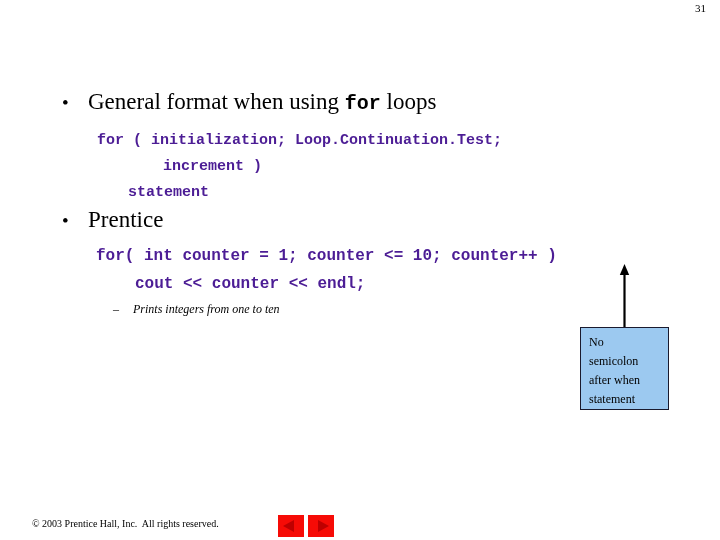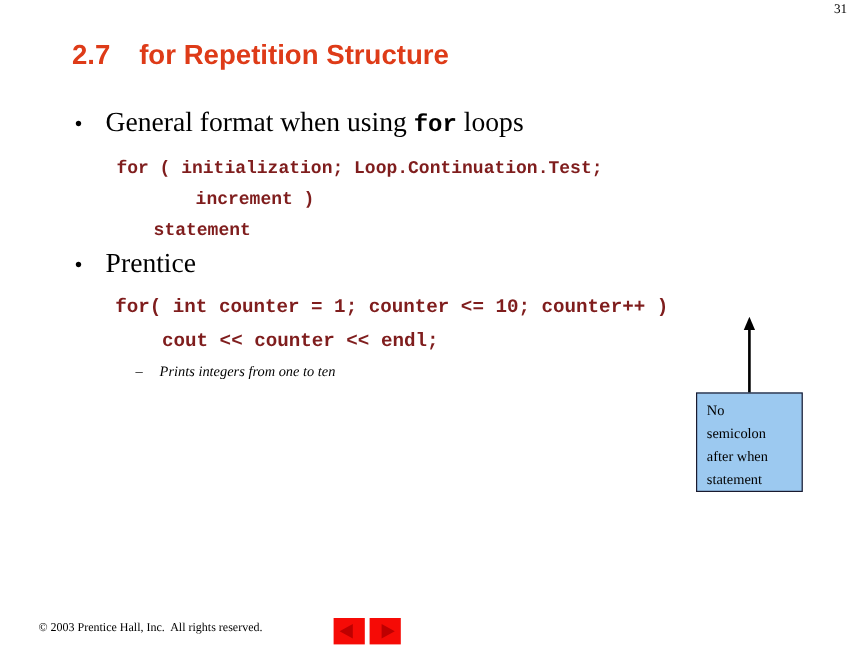--- a/index.html
+++ b/index.html
@@ -70,21 +70,21 @@
     font-family: "Liberation Mono", "DejaVu Sans Mono", monospace;
     font-weight: bold;
     font-size: 20px;
   }
 
   .code-block {
     position: absolute;
     font-family: "Liberation Mono", "DejaVu Sans Mono", monospace;
     font-weight: bold;
     font-size: 15px;
-    color: #7f1d1d;
+    color: #4c1d95;
     white-space: pre;
     line-height: 26px;
     letter-spacing: 0px;
   }
   #code-general { left: 97px; top: 128px; }
   #code-general .line2 { display: block; padding-left: 66px; }
   #code-general .line3 { display: block; padding-left: 31px; }
 
   #code-example { left: 96px; top: 242px; font-size: 16px; line-height: 28px; }
   #code-example .line2 { display: block; padding-left: 39px; }
@@ -169,21 +169,20 @@
     border-left: 11px solid #BE0000;
   }
 </style>
 </head>
 <body>
 
 <div id="slide">
 
   <div id="page-number">31</div>
 
-  <div id="slide-title"><span class="title-num">2.7</span><span class="title-gap"></span><span class="title-main">for Repetition Structure</span></div>
 
   <div id="body">
 
     <div class="bullet-line" style="left:62px; top:90px;"><span class="bullet-dot">•</span><span>General format when using </span><span class="mono-inline">for</span><span> loops</span></div>
 
     <div class="code-block" id="code-general"><span class="line1">for ( initialization; Loop.Continuation.Test;</span><span class="line2">increment )</span><span class="line3">statement</span></div>
 
     <div class="bullet-line" style="left:62px; top:208px;"><span class="bullet-dot">•</span><span>Prentice</span></div>
 
     <div class="code-block" id="code-example"><span class="line1">for( int counter = 1; counter &lt;= 10; counter++ )</span><span class="line2">cout &lt;&lt; counter &lt;&lt; endl;</span></div>

